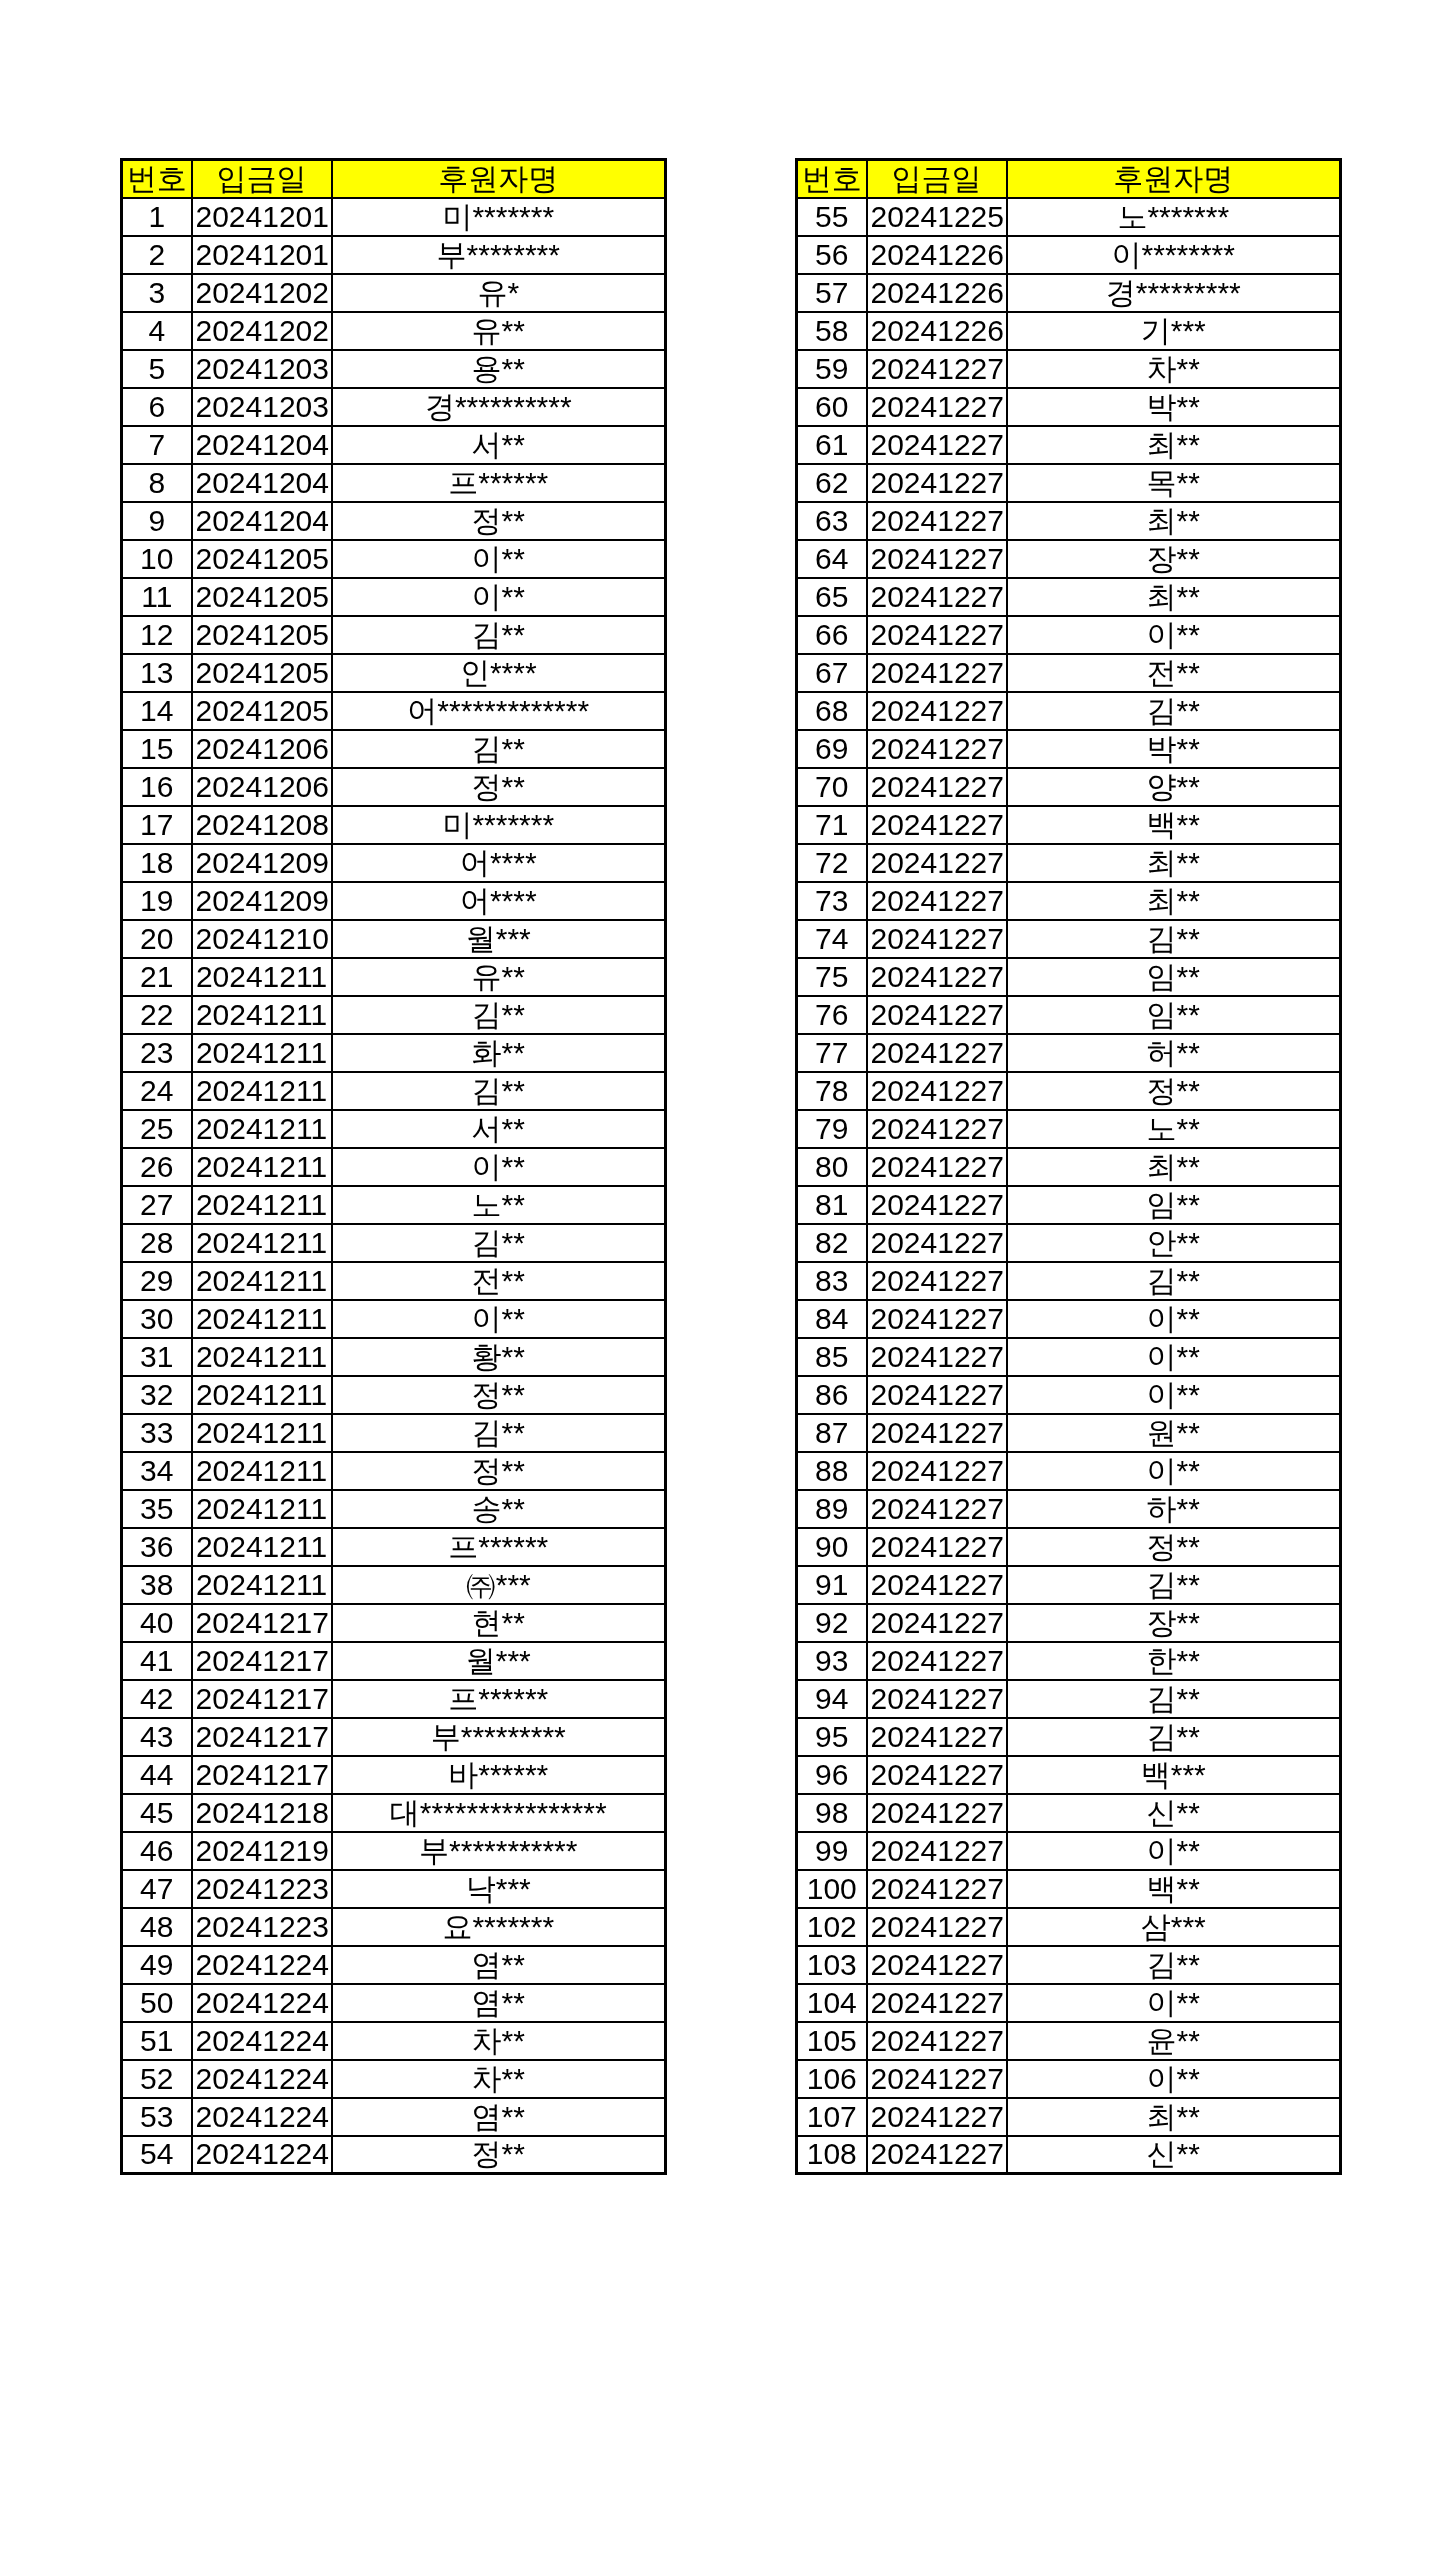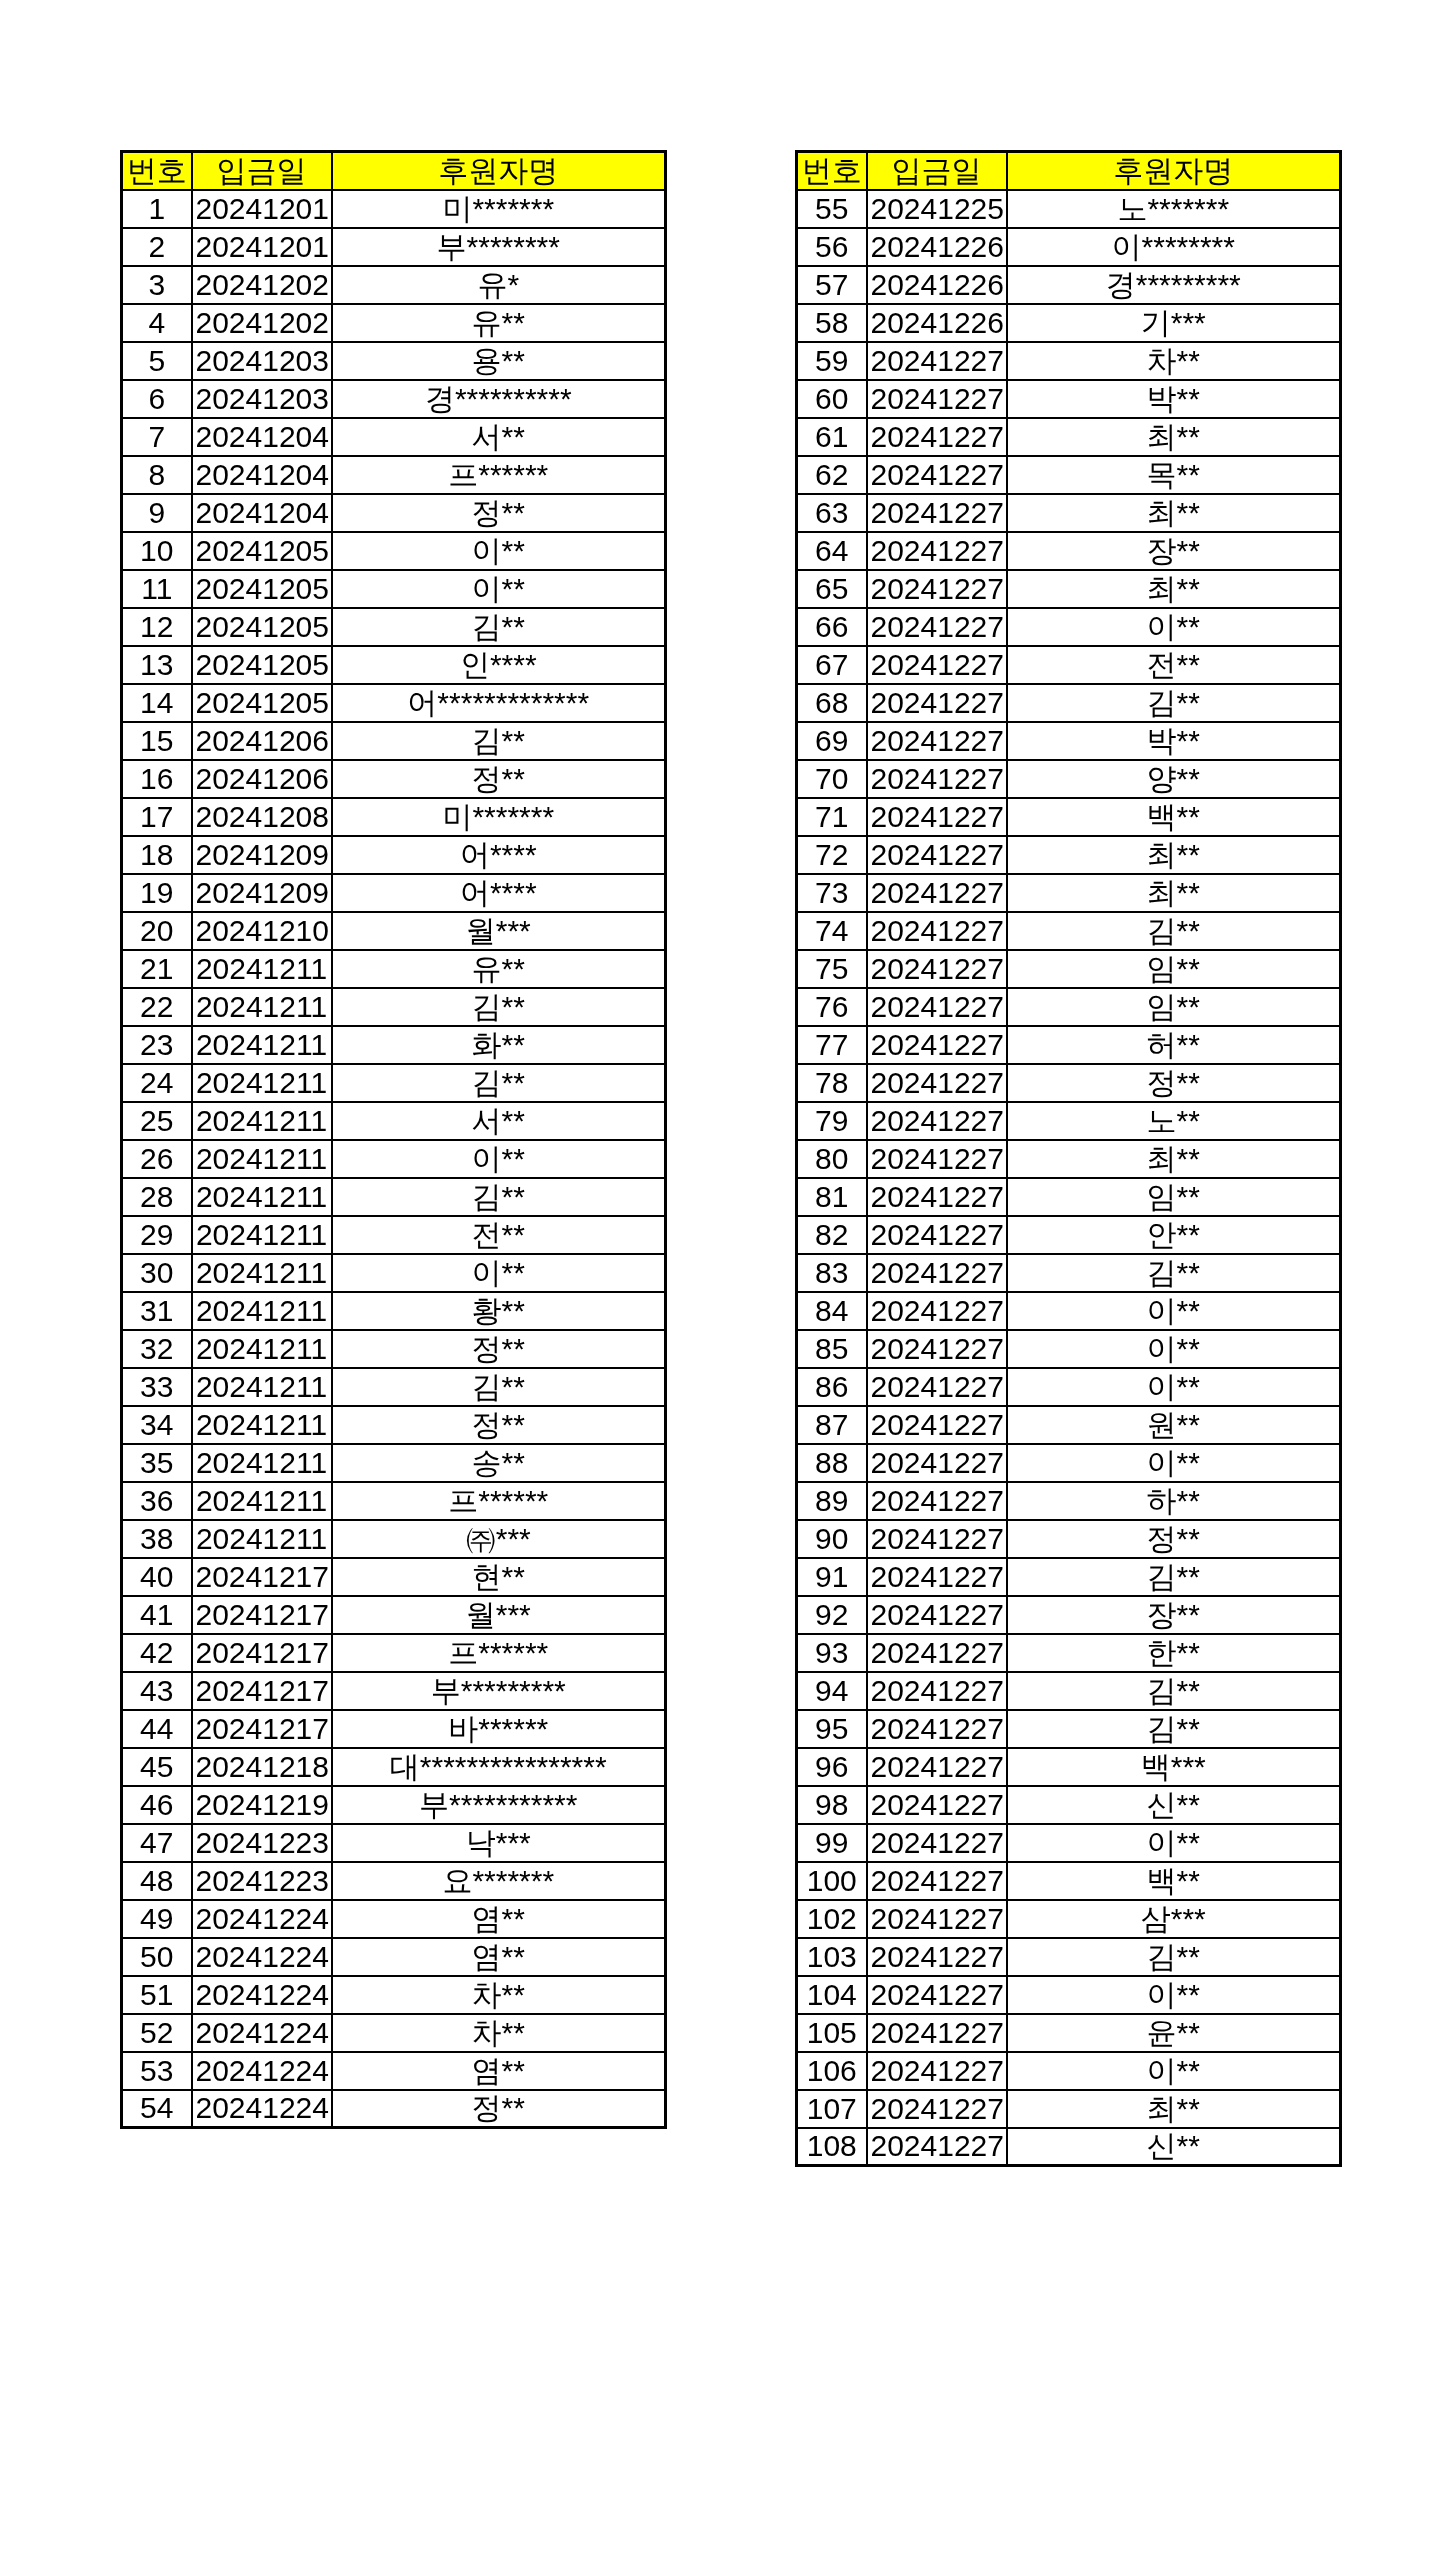--- a/index.html
+++ b/index.html
@@ -9,21 +9,21 @@
     --text:#000000;
   }
   *{box-sizing:border-box;}
   html,body{margin:0;padding:0;}
   body{
     width:1449px;height:2576px;
     background:var(--bg);
     font-family:"Liberation Sans", sans-serif;
     color:var(--text);
   }
-  .canvas{position:relative;width:1449px;height:2315px;overflow:hidden;}
+  .canvas{position:relative;width:1449px;height:2315px;overflow:hidden;margin-top:8px;}
   table.donor-table{
     position:absolute;top:150px;
     border-collapse:collapse;
     table-layout:fixed;
     border:3.7px solid var(--border);
   }
   table.donor-table.left{left:120px;width:545px;}
   table.donor-table.right{left:795px;width:537px;}
   .donor-table th,.donor-table td{
     border:2.2px solid var(--border);
@@ -188,20 +188,25 @@
           <td>25</td>
           <td>20241211</td>
           <td>서**</td>
         </tr>
         <tr>
           <td>26</td>
           <td>20241211</td>
           <td>이**</td>
         </tr>
         <tr>
+          <td>27</td>
+          <td>20241211</td>
+          <td>노**</td>
+        </tr>
+        <tr>
           <td>28</td>
           <td>20241211</td>
           <td>김**</td>
         </tr>
         <tr>
           <td>29</td>
           <td>20241211</td>
           <td>전**</td>
         </tr>
         <tr>

